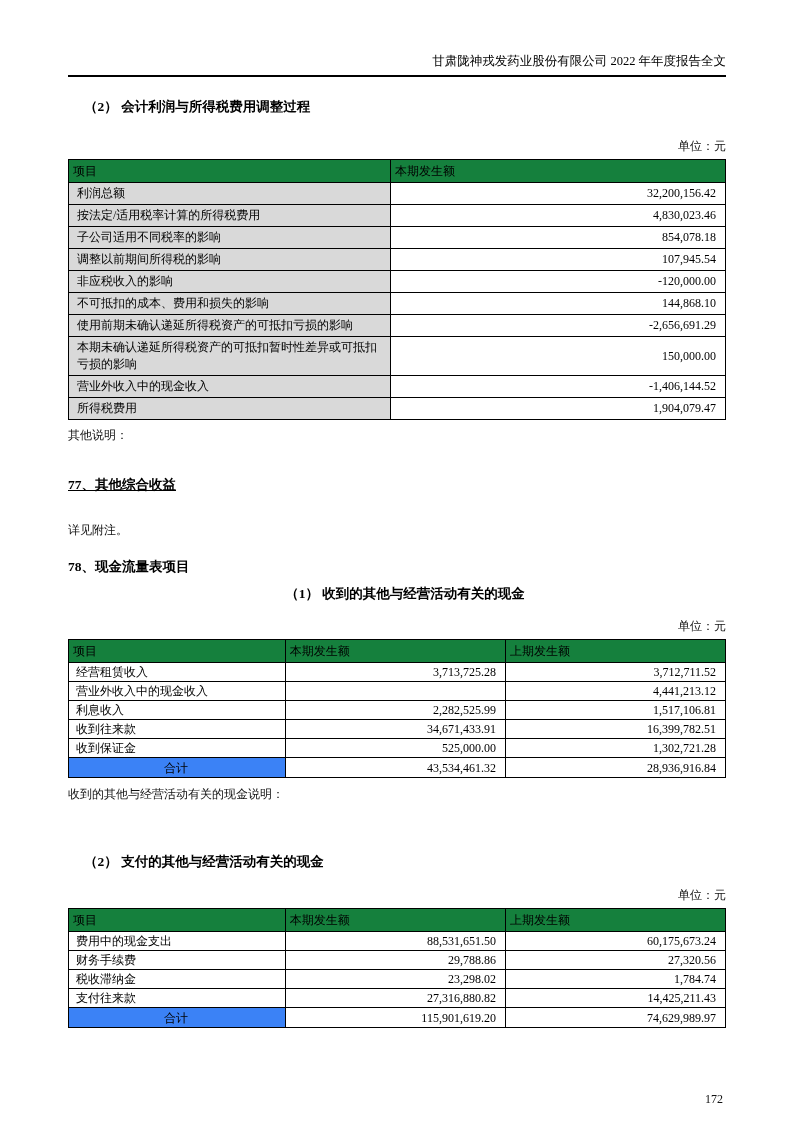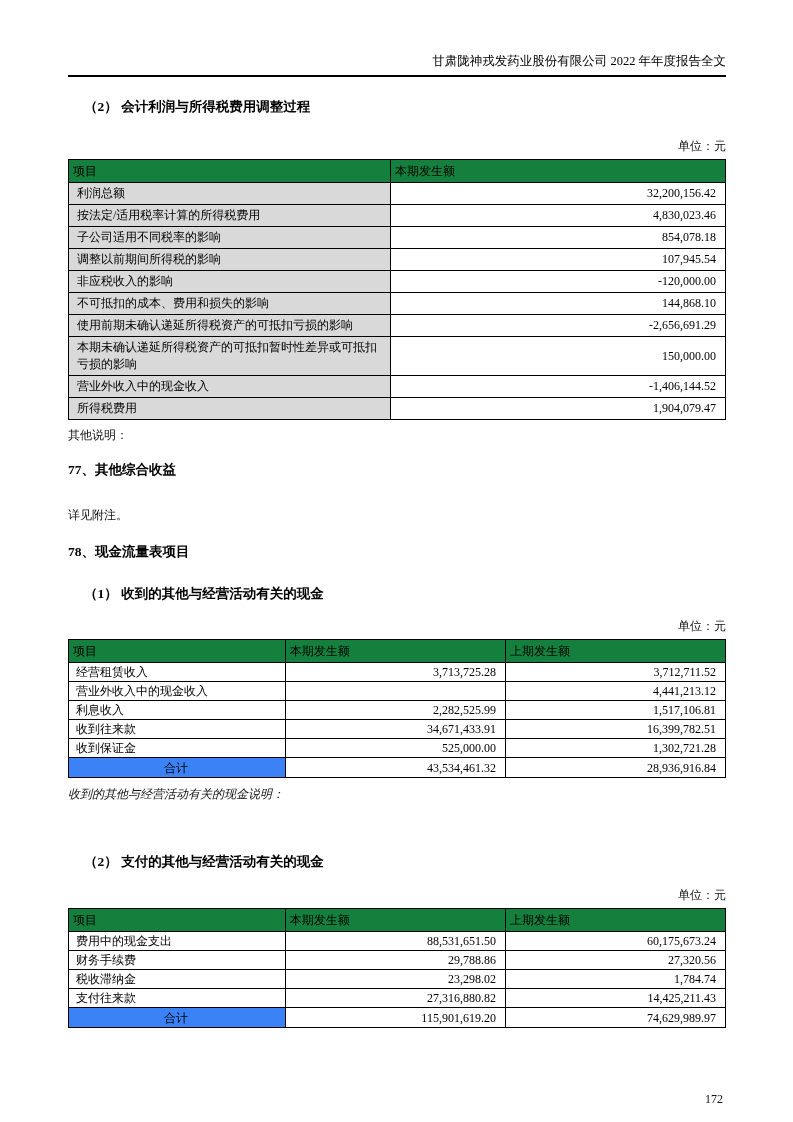--- a/index.html
+++ b/index.html
@@ -42,25 +42,25 @@
 
   
   .t23 .c1 { width: 33%; }
   .t23 td { height: 18px; line-height: 16px; padding: 1px 9px; }
   .t23 td.item { text-align: left; padding-left: 7px; }
   .t23 td.num { text-align: right; }
   .t23 tr.total td.item { background: #3b82f6; text-align: center; }
   .t23 tr.total td { height: 20px; }
 
   .note1 { margin-top: 7px; }
-  .h77 { margin-top: 17px; }
+  .h77 { margin-top: 32px; text-decoration: underline; }
   .see-notes { margin-top: 28px; }
   .h78 { margin-top: 19px; }
-  .h78-1 { margin-top: 24px; }
-  .recv-note { margin-top: 8px; font-style: italic; }
+  .h78-1 { margin-top: 9px; text-align: center; }
+  .recv-note { margin-top: 8px; }
   .h78-2 { margin-top: 50px; }
 
   .page-number {
     position: absolute;
     top: 1092px; right: 70px;
     font-size: 12px; color: #111;
   }
 </style>
 </head>
 <body>

